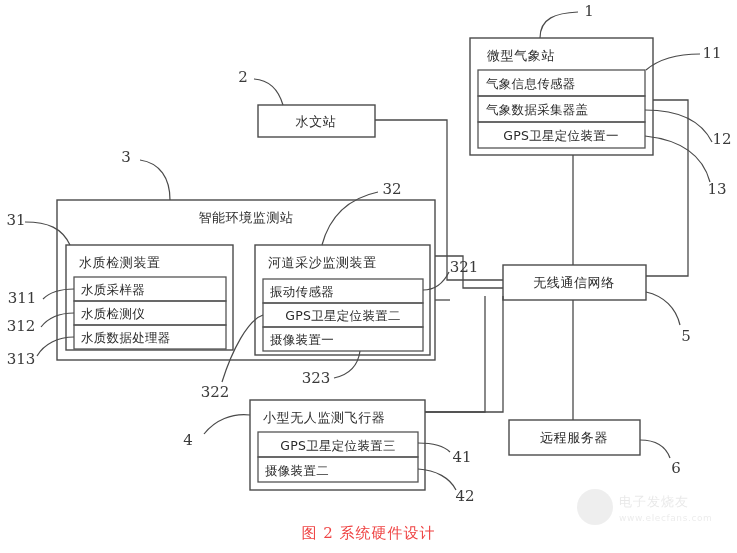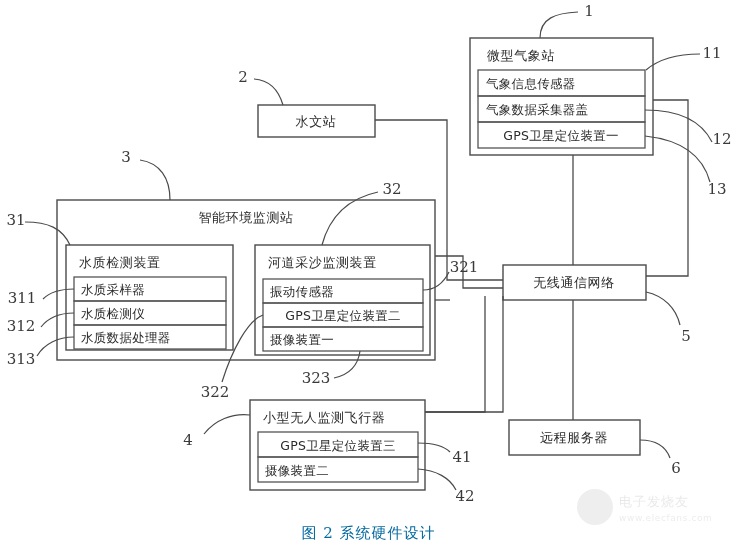--- a/index.html
+++ b/index.html
@@ -67,21 +67,21 @@
     stroke-width: 1.2;
   }
   #caption {
     position: absolute;
     left: 0;
     top: 524px;
     width: 737px;
     text-align: center;
     font-family: "DejaVu Serif", "Liberation Serif", serif;
     font-size: 15px;
-    color: #0369a1;
+    color: #ef4444;
     letter-spacing: 1px;
   }
   #watermark {
     position: absolute;
     left: 575px;
     top: 487px;
     width: 160px;
     height: 56px;
     opacity: 0.16;
     pointer-events: none;

